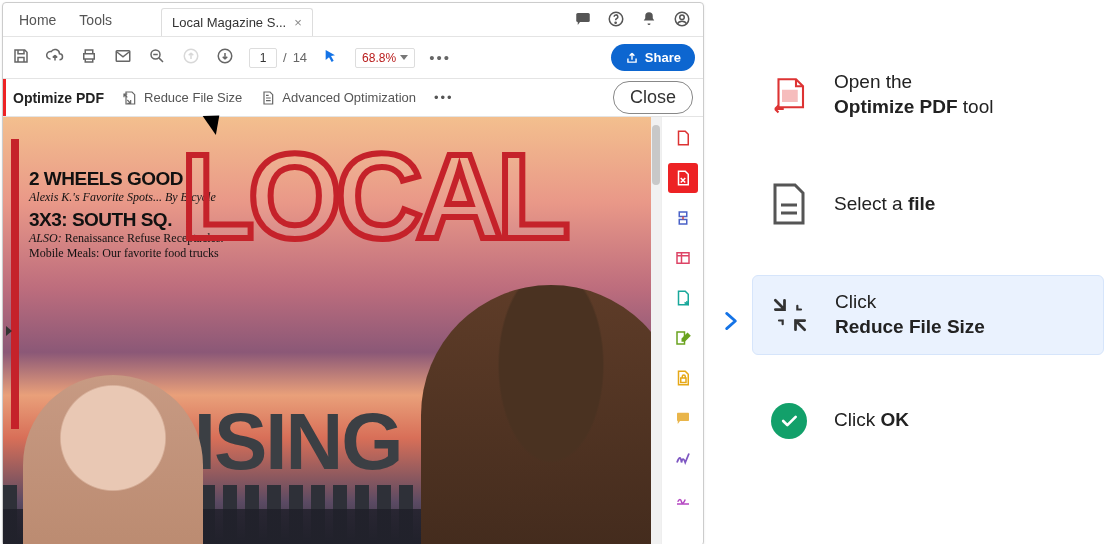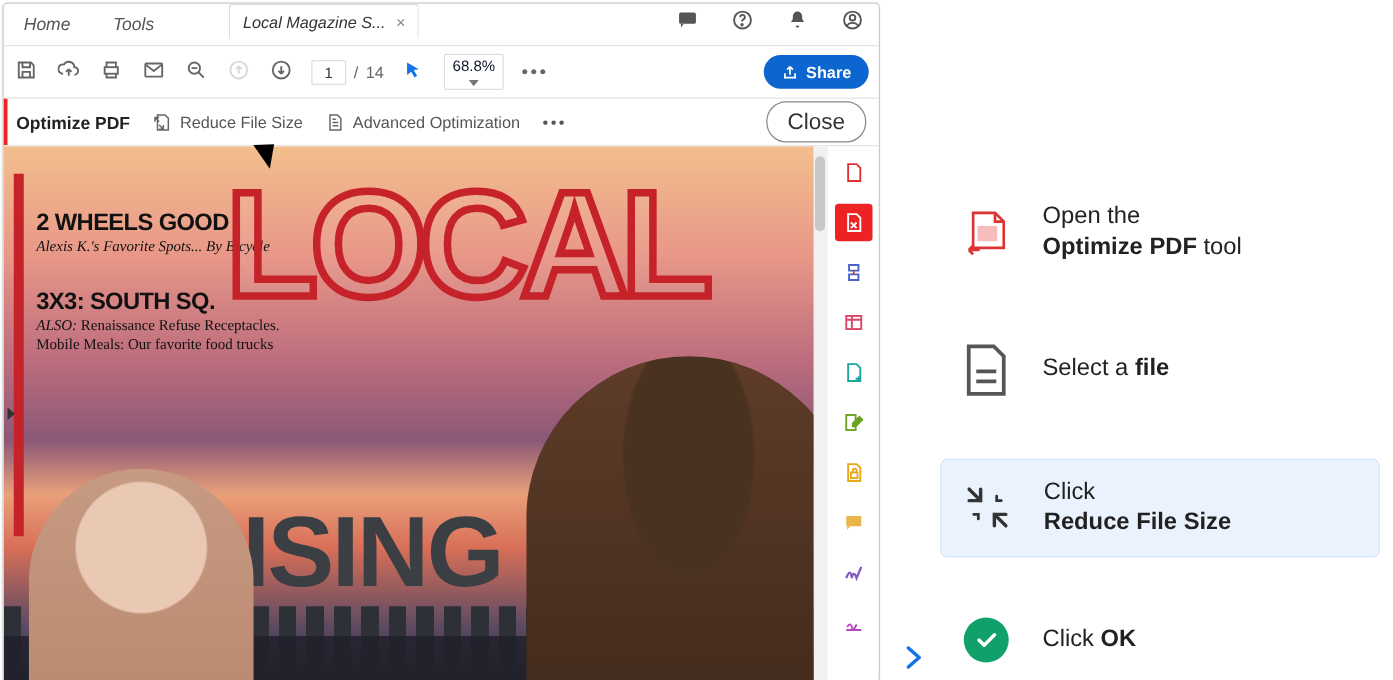--- a/index.html
+++ b/index.html
@@ -18,26 +18,25 @@
     border-radius: 4px;
     background: #fff;
     display: flex;
     flex-direction: column;
     margin: 2px;
     box-shadow: 0 1px 3px rgba(0,0,0,0.08);
   }
   
   .tab-row {
     display: flex;
-    align-items: flex-start;
+    align-items: flex-end;
     height: 34px;
     border-bottom: 1px solid #e4e4e4;
     padding: 0 8px;
-    gap: 18px;
-    font-style: italic;
+    gap: 7px;
   }
   .tab-row .tab-link {
     font-size: 14px;
     color: #555;
     padding: 8px 8px;
     cursor: pointer;
   }
   .tab-row .doc-tab {
     display: flex;
     align-items: center;
@@ -94,25 +93,24 @@
     border-radius: 2px;
     padding: 2px 0;
     font-size: 12px;
     color:#333;
   }
   .zoom-box {
     display: flex;
     align-items: center;
     gap: 4px;
     font-size: 12px;
-    color: #0f172a;
+    color: #b91c1c;
     border: 1px solid #ddd;
     border-radius: 2px;
     padding: 2px 6px;
-    flex-direction: column;
   }
   .caret-down {
     width: 0; height: 0;
     border-left: 4px solid transparent;
     border-right: 4px solid transparent;
     border-top: 5px solid #777;
     display: inline-block;
   }
   .share-btn {
     margin-left: auto;
@@ -195,21 +193,21 @@
       #e9a07a 65%, #d86f58 75%, #5b4a63 90%, #2a2d35 100%);
     overflow: hidden;
   }
   .doc .red-bar {
     position: absolute; left: 8px; top: 22px; width: 8px; height: 290px;
     background: #c5222a;
   }
   .doc .article-block { position:absolute; left:26px; top:52px; width:210px; color:#111 }
   .headline1 { font: 800 19px/1 "Arial Black", Arial; letter-spacing:-0.5px }
   .sub1 { font: italic 12px/1.3 Georgia, serif; margin-top:2px }
-  .headline2 { font: 800 19px/1 "Arial Black", Arial; margin-top:26px; letter-spacing:-0.5px }
+  .headline2 { font: 800 19px/1 "Arial Black", Arial; margin-top:4px; letter-spacing:-0.5px }
   .sub2 { font: 12px/1.3 Georgia, serif; margin-top:2px }
   .sub2 em { font-style: italic }
   .masthead {
     position:absolute; left:178px; top:10px;
     font-family: "Arial Black", Arial; font-weight:900;
     font-size:120px; letter-spacing:-6px;
     -webkit-text-stroke: 6px #c5222a;
     color: rgba(255,255,255,0.05);
     white-space:nowrap;
   }
@@ -274,21 +272,21 @@
     border-top:9px solid transparent;
     border-bottom:14px solid transparent;
     transform:rotate(-35deg);
   }
   
   .instructions {
     flex: 1;
     padding: 14px 10px 0 12px;
     display:flex;
     gap:8px;
-    align-items:flex-end;
+    align-items:flex-start;
   }
   .arrow-lead {
     margin-top: 294px;
     color:#1473e6;
   }
   .arrow-lead svg { width:26px;height:26px; }
   .steps {
     flex:1;
     display:flex;
     flex-direction:column;

